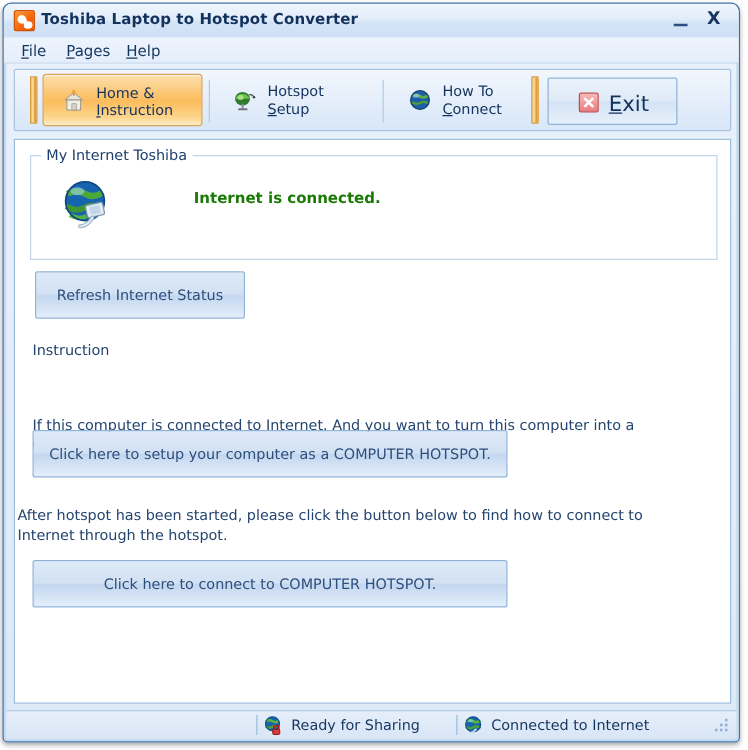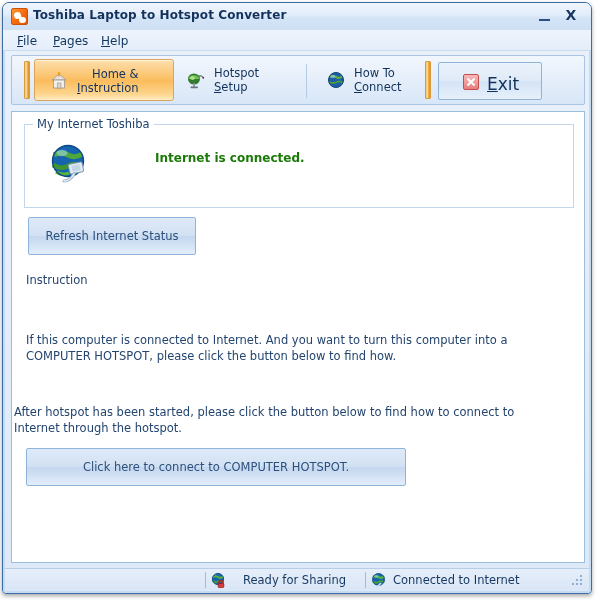--- a/index.html
+++ b/index.html
@@ -110,26 +110,25 @@
     position: absolute; left: 14px; top: 11px;
     width: 20px; height: 20px;
   }
   .tab .tab-label {
     position: absolute; left: 42px; top: 7px;
     font-size: 11.5px; color: #12325c; line-height: 14px;
   }
   .tab .tab-label u { text-decoration: underline; }
 
   #tab-home {
-    left: 22px; width: 140px;
+    left: 22px; width: 128px;
     background: linear-gradient(180deg,#fddfae 0%,#fbc878 35%,#fbbc5c 52%,#fdd58d 85%,#ffeec4 100%);
     border: 1px solid #d9a45e;
     border-radius: 3px;
     box-shadow: inset 0 1px 0 #fff4dd;
-    text-align: right;
   }
   #tab-hotspot { left: 160px; width: 130px; }
   #tab-howto   { left: 300px; width: 130px; }
 
   .orange-sep {
     position: absolute; top: 5px; width: 6px; height: 38px;
     background: linear-gradient(90deg,#f0c169 0%,#fbe2a8 30%,#f2a83c 65%,#dd8f21 100%);
     border: 1px solid #d79b3f;
     border-radius: 1px;
   }
@@ -244,21 +243,21 @@
     border-top: 1px solid #b6cee8;
   }
   .sb-panel {
     position: absolute; top: 0; height: 22px;
     display: flex; align-items: center;
   }
   .sb-panel .sb-label {
     font-size: 11.5px; color: #15365e;
     white-space: nowrap;
   }
-  #sb-sharing { left: 206px; gap: 10px; }
+  #sb-sharing { left: 206px; }
   #sb-internet { left: 366px; }
   .sb-div {
     position: absolute; top: 3px; width: 1px; height: 16px;
     background: #9fbcdc;
   }
   #sb-div1 { left: 200px; }
   #sb-div2 { left: 360px; }
   .sb-icon { width: 16px; height: 16px; margin-right: 6px; flex: 0 0 16px; position: relative;}
 
   #grip { position: absolute; right: 5px; bottom: 3px; width: 14px; height: 14px; }
@@ -378,20 +377,21 @@
       </div>
 
       <div id="status-text">Internet is connected.</div>
     </div>
 
     <div class="std-btn" id="btn-refresh">Refresh Internet Status</div>
 
     <div class="body-text" id="lbl-instruction">Instruction</div>
     <div class="body-text" id="txt-para1">If this computer is connected to Internet. And you want to turn this computer into a COMPUTER HOTSPOT, please click the button below to find how.</div>
 
+    <div class="std-btn" id="btn-setup">Click here to setup your computer as a COMPUTER HOTSPOT.</div>
 
     <div class="body-text" id="txt-para2">After hotspot has been started, please click the button below to find how to connect to Internet through the hotspot.</div>
 
     <div class="std-btn" id="btn-connect">Click here to connect to COMPUTER HOTSPOT.</div>
   </div>
 
   <div id="statusbar">
     <div class="sb-div" id="sb-div1"></div>
     <div class="sb-div" id="sb-div2"></div>
 

